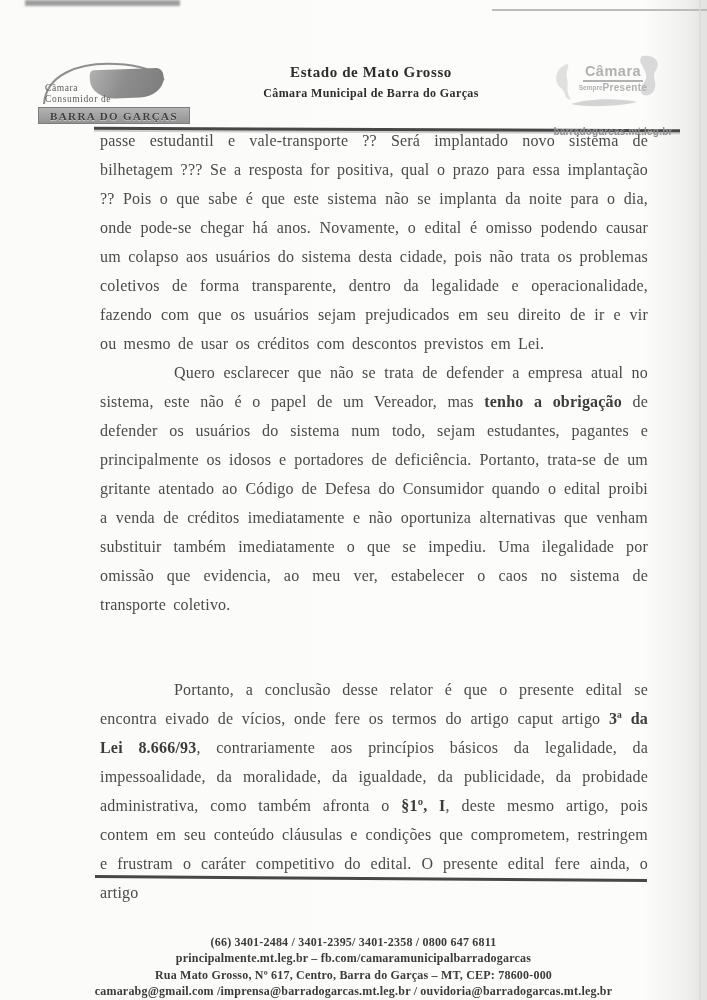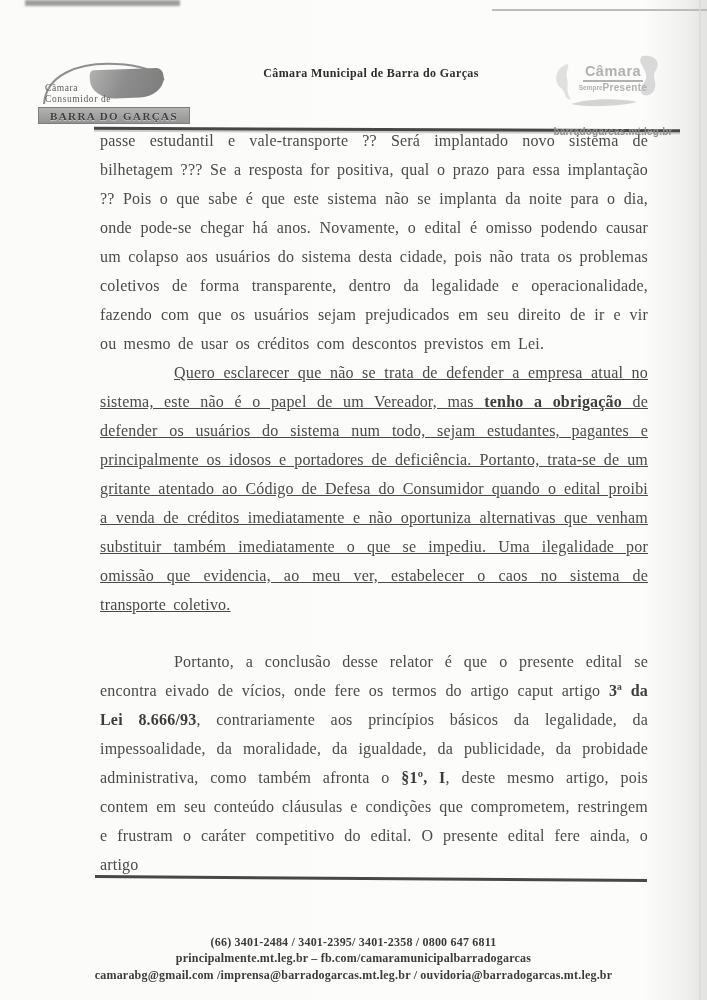--- a/index.html
+++ b/index.html
@@ -54,21 +54,21 @@
   .footer-rule{position:absolute;left:95px;top:877px;width:552px;height:3px;background:#474747;transform:rotate(.4deg);}
 
   
   .doc-body{
     position:absolute;left:100px;top:126px;width:548px;
     font-size:16px;line-height:29px;color:#4a4a4a;
     text-align:justify;word-spacing:3px;letter-spacing:.2px;
   }
   .doc-body p{margin:0;}
   .doc-body p.gap1{}
-  .doc-body p.gap2{margin-bottom:28px;text-decoration:underline;}
+  .doc-body p.gap2{margin-bottom:56px;}
   .doc-body p.indent{text-indent:74px;}
   .doc-body .b{font-weight:bold;color:#3c3c3c;}
 
   
   .footer{
     position:absolute;left:40px;right:40px;top:890px;text-align:center;
     font-weight:bold;font-size:12px;line-height:16.4px;color:#3b3b3b;letter-spacing:.2px;margin-top:44px;
   }
 </style>
 </head>
@@ -88,20 +88,21 @@
       </svg>
       <div class="dome"></div>
       <div class="org-lines">
         <div>Câmara</div>
         <div>Consumidor de</div>
       </div>
       <div class="banner">BARRA DO GARÇAS</div>
     </div>
 
     <div class="title-block">
+      <div class="title-1">Estado de Mato Grosso</div>
       <div class="title-2">Câmara Municipal de Barra do Garças</div>
     </div>
 
     <div class="logo-right">
       <svg class="blob-svg" width="136" height="72" viewBox="0 0 136 72">
         <path d="M 97 4 C 110 2, 116 10, 111 18 C 106 25, 112 28, 110 36 C 108 44, 98 46, 96 40 C 94 33, 103 30, 101 22 C 99 14, 92 10, 97 4 Z" fill="#d9d9d9"></path>
         <path d="M 22 12 C 10 16, 8 30, 16 36 C 22 41, 18 46, 26 48 C 20 38, 24 34, 22 26 C 20 18, 26 14, 22 12 Z" fill="#e0e0e0"></path>
         <path d="M 26 52 C 44 46, 74 46, 92 50 C 76 54, 44 56, 26 52 Z" fill="#d4d4d4"></path>
       </svg>
       <div class="lr-inner">
@@ -121,16 +122,17 @@
       <p class="gap1"><span>passe estudantil e vale-transporte ?? Será implantado novo sistema de bilhetagem ??? Se a resposta for positiva, qual o prazo para essa implantação ?? Pois o que sabe é que este sistema não se implanta da noite para o dia, onde pode-se chegar há anos.  Novamente, o edital é omisso podendo causar um colapso aos usuários do sistema desta cidade, pois não trata os problemas coletivos de forma transparente, dentro da legalidade e operacionalidade, fazendo com que os usuários sejam prejudicados em seu direito de ir e vir ou mesmo de usar os créditos com descontos previstos em Lei.</span></p>
       <p class="indent gap2"><span>Quero esclarecer que não se trata de defender a empresa atual no sistema, este não é o papel de um Vereador, mas </span><span class="b">tenho a obrigação</span><span> de defender os usuários do sistema num todo, sejam estudantes, pagantes e principalmente os idosos e portadores de deficiência. Portanto, trata-se de um gritante atentado ao Código de Defesa do Consumidor quando o edital proibi a venda de créditos imediatamente e não oportuniza alternativas que venham substituir também imediatamente o que se impediu. Uma ilegalidade por omissão que evidencia, ao meu ver, estabelecer o caos no sistema de transporte coletivo.</span></p>
       <p class="indent "><span>Portanto, a conclusão desse relator é que o presente edital se encontra eivado de vícios, onde fere os termos do artigo caput artigo </span><span class="b">3ª da Lei 8.666/93</span><span>, contrariamente aos princípios básicos da legalidade, da impessoalidade, da moralidade, da igualdade, da publicidade, da probidade administrativa, como também afronta o </span><span class="b">§1º, I</span><span>, deste mesmo artigo, pois contem em seu conteúdo cláusulas e condições que comprometem, restringem e frustram o caráter competitivo do edital. O presente edital fere ainda, o artigo</span></p>
     </div>
 
   <div class="footer-rule"></div>
 
   <div class="footer">
       <div>(66) 3401-2484 / 3401-2395/ 3401-2358 / 0800 647 6811</div>
       <div>principalmente.mt.leg.br – fb.com/camaramunicipalbarradogarcas</div>
+      <div>Rua Mato Grosso, Nº 617, Centro, Barra do Garças – MT, CEP: 78600-000</div>
       <div>camarabg@gmail.com /imprensa@barradogarcas.mt.leg.br / ouvidoria@barradogarcas.mt.leg.br</div>
     </div>
 
 </div>
 
 </body></html>

